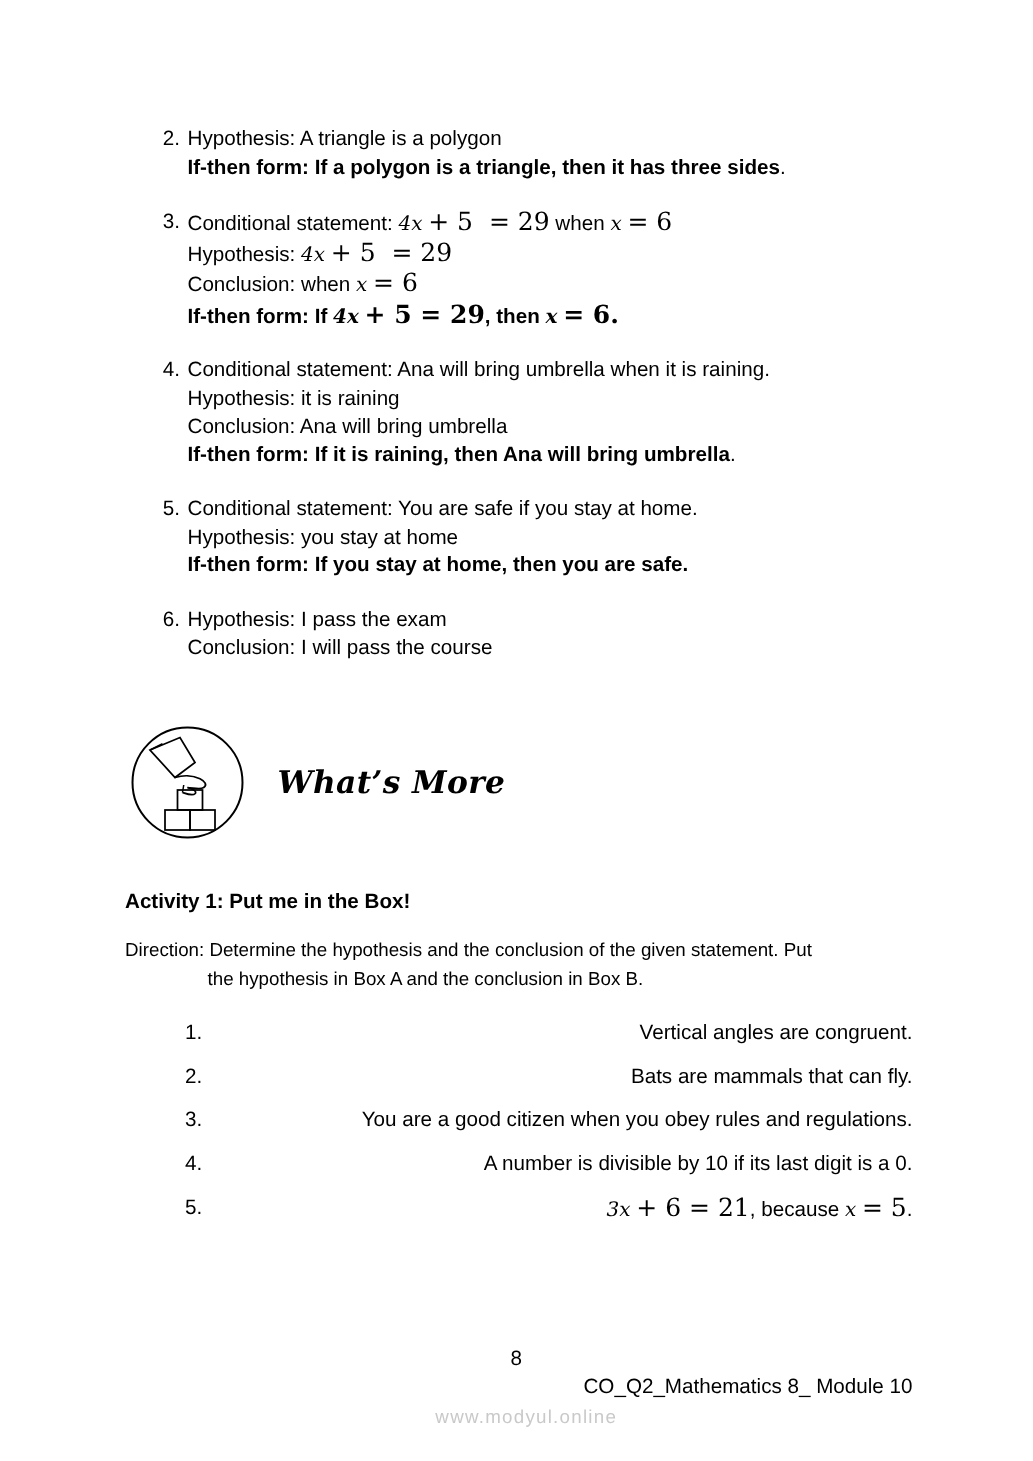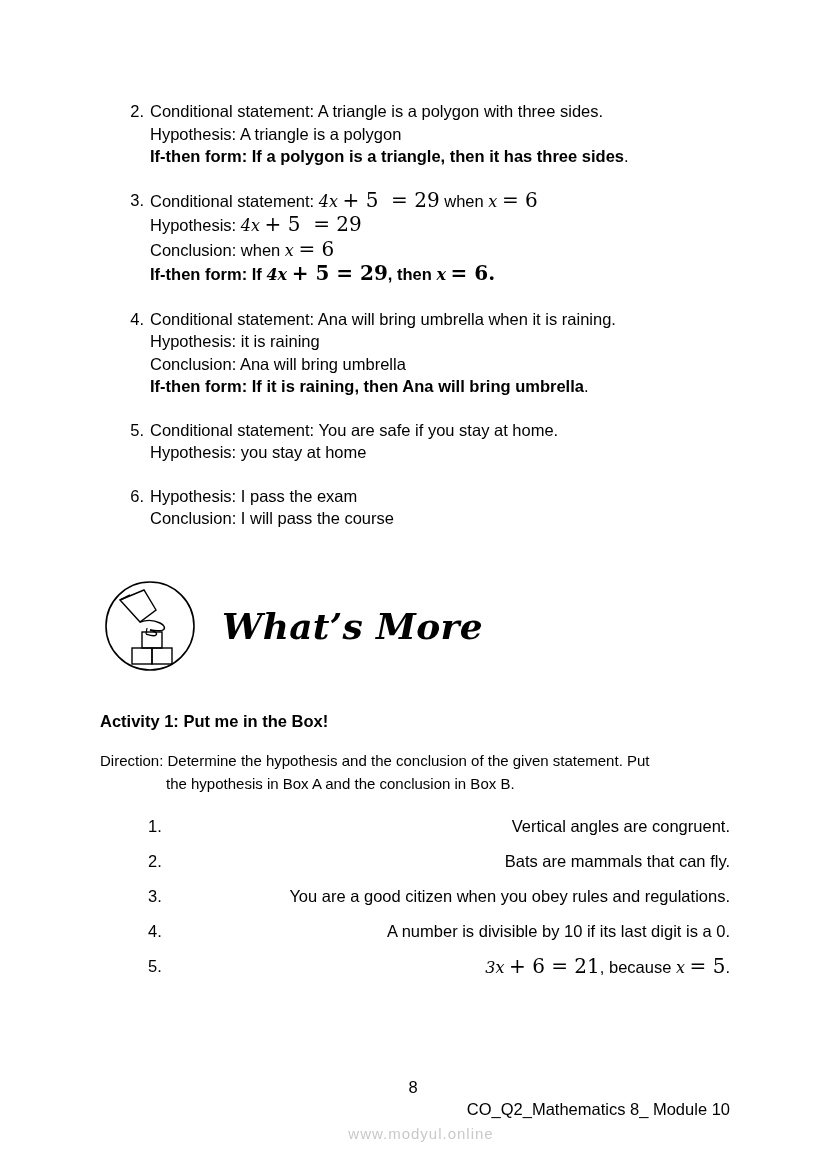--- a/index.html
+++ b/index.html
@@ -75,21 +75,21 @@
   .wm-icon {
     width: 100px;
     height: 100px;
     flex: 0 0 100px;
     position: relative;
   }
   .wm-title {
     font-family: "DejaVu Serif", serif;
     font-style: italic;
     font-weight: bold;
-    font-size: 36px;
+    font-size: 25px;
     letter-spacing: 0.3px;
     margin-left: 22px;
   }
 
   
   .activity-title {
     margin-top: 36px;
     font-size: 16.5px;
     font-weight: bold;
     margin-left: 0;
@@ -157,21 +157,20 @@
 </style>
 </head>
 <body>
 
 <div class="page">
 
   <ul class="answer-list">
 
     <li class="answer-item">
       <span class="num">2.</span>
-      <span class="line">Conditional statement: A triangle is a polygon with three sides.</span>
       <span class="line">Hypothesis: A triangle is a polygon</span>
       <span class="line bold">If-then form: If a polygon is a triangle, then it has three sides<span style="font-weight:normal">.</span></span>
     </li>
 
     <li class="answer-item">
       <span class="num">3.</span>
       <span class="line">Conditional statement: <span class="mathi">4x</span> <span class="mathn">+ 5&nbsp; = 29</span> when <span class="mathi">x</span> <span class="mathn">= 6</span></span>
       <span class="line">Hypothesis: <span class="mathi">4x</span> <span class="mathn">+ 5&nbsp; = 29</span></span>
       <span class="line">Conclusion: when <span class="mathi">x</span> <span class="mathn">= 6</span></span>
       <span class="line bold">If-then form: If <span class="mathi b">4x</span> <span class="mathn b">+ 5 = 29</span>, then <span class="mathi b">x</span> <span class="mathn b">= 6.</span></span>
@@ -182,20 +181,21 @@
       <span class="line">Conditional statement: Ana will bring umbrella when it is raining.</span>
       <span class="line">Hypothesis: it is raining</span>
       <span class="line">Conclusion: Ana will bring umbrella</span>
       <span class="line bold">If-then form: If it is raining, then Ana will bring umbrella<span style="font-weight:normal">.</span></span>
     </li>
 
     <li class="answer-item">
       <span class="num">5.</span>
       <span class="line">Conditional statement: You are safe if you stay at home.</span>
       <span class="line">Hypothesis: you stay at home</span>
+      <span class="line bold">If-then form: If you stay at home, then you are safe.</span>
     </li>
 
     <li class="answer-item">
       <span class="num">6.</span>
       <span class="line">Hypothesis: I pass the exam</span>
       <span class="line">Conclusion: I will pass the course</span>
     </li>
 
   </ul>
 

